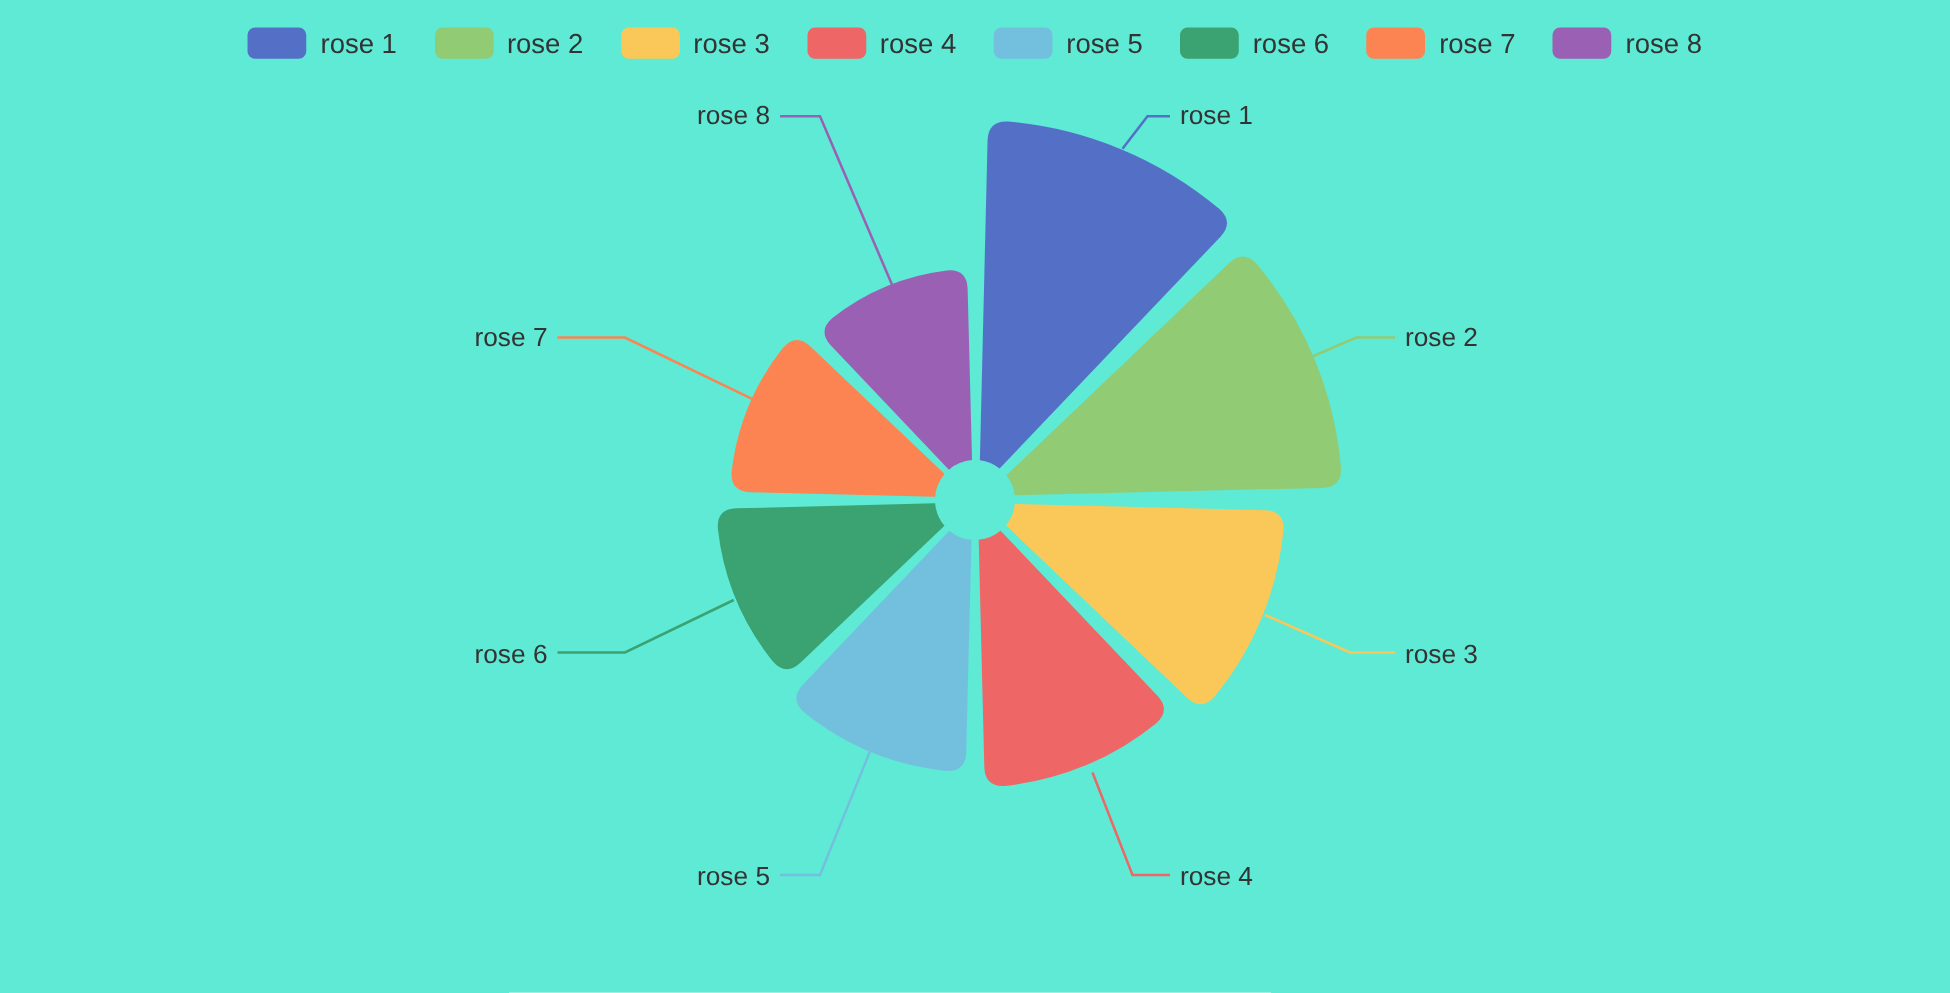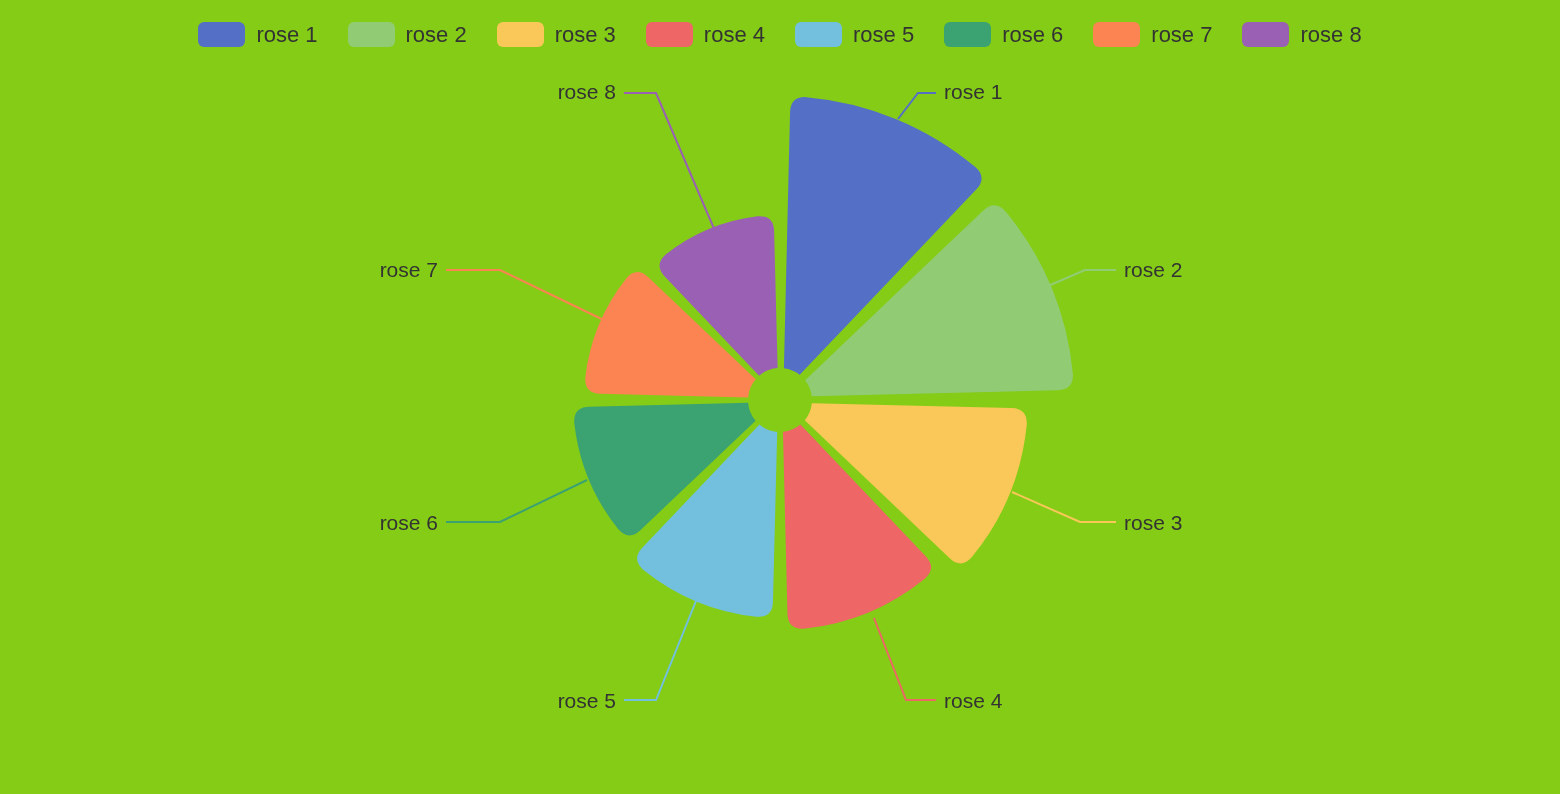--- a/index.html
+++ b/index.html
@@ -10,21 +10,21 @@
   body {
     width: 1560px;
     height: 794px;
     font-family: "Liberation Sans", sans-serif;
     overflow: hidden;
   }
   #chart-root {
     position: relative;
     width: 1560px;
     height: 794px;
-    background: #84cc16;
+    background: #5eead4;
   }
   
   #legend {
     position: absolute;
     top: 22px;
     left: 0;
     width: 1560px;
     display: flex;
     justify-content: center;
     align-items: center;

